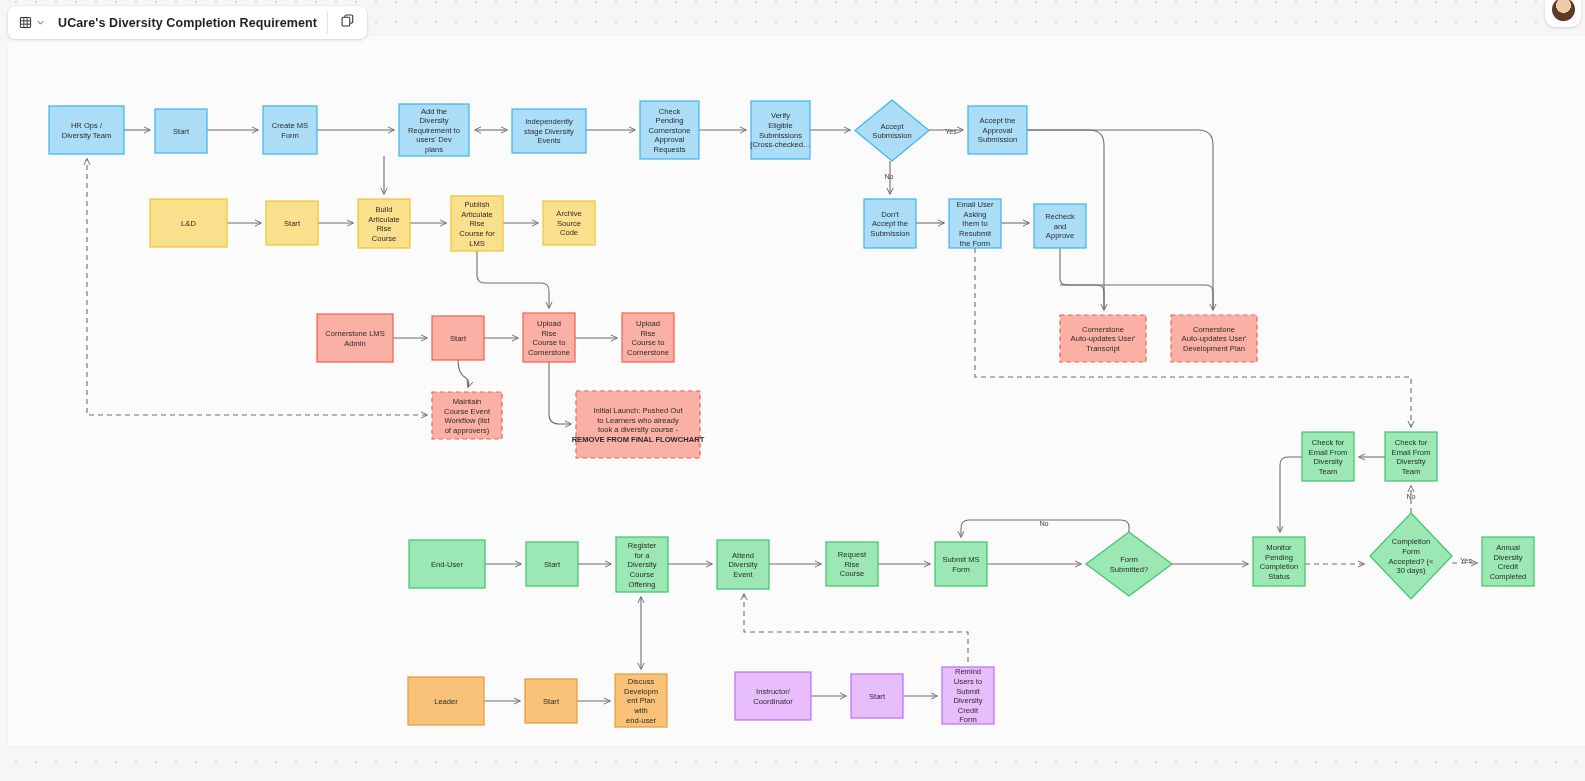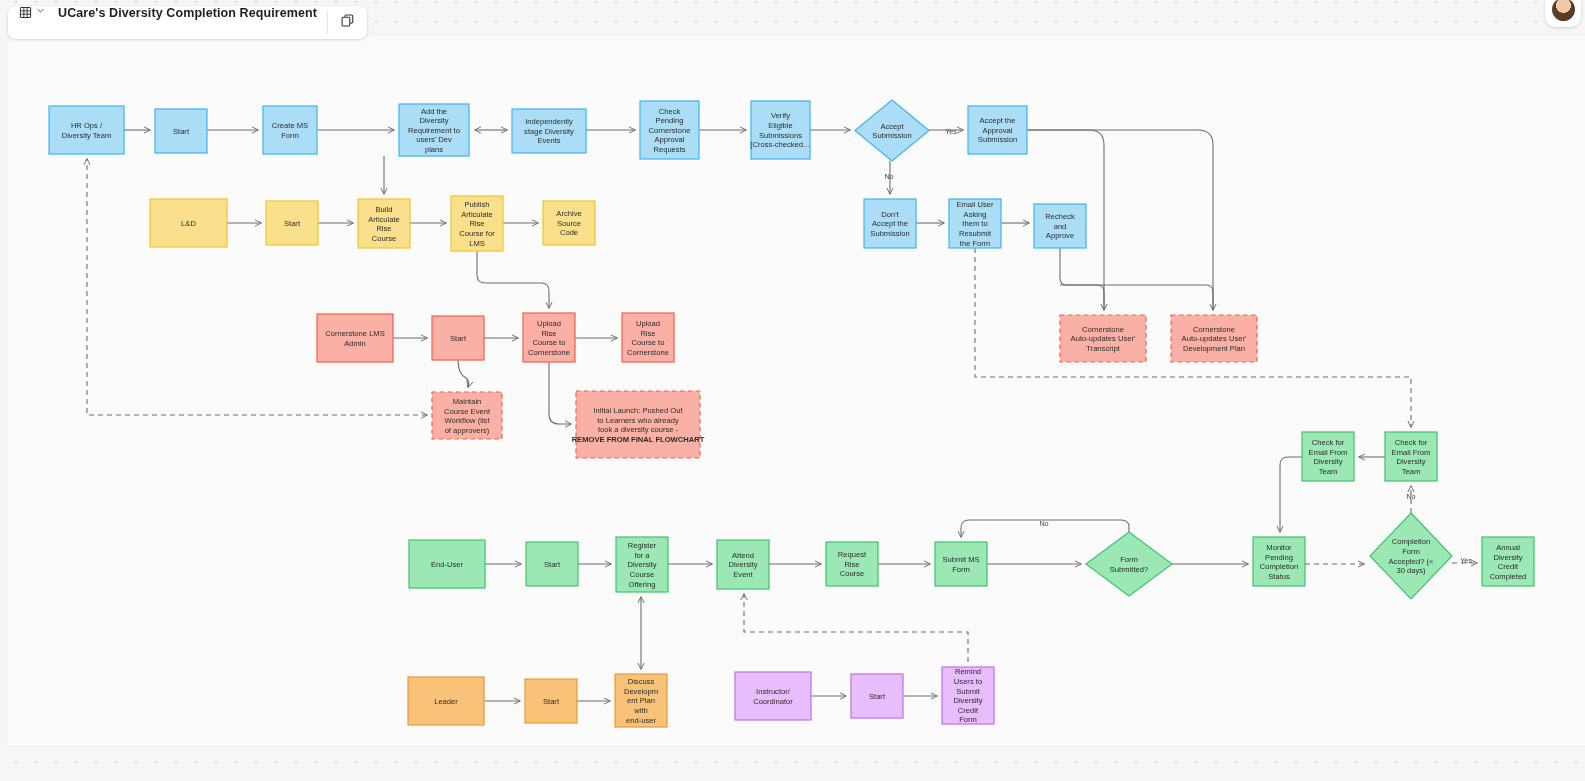--- a/index.html
+++ b/index.html
@@ -23,21 +23,21 @@
   #titlebar {
     position: absolute; left: 8px; top: 6px;
     height: 33px;
     display: flex; align-items: stretch;
     background: #ffffff;
     border-radius: 7px;
     box-shadow: 0 1px 3px rgba(0,0,0,.14), 0 0 0 .5px rgba(0,0,0,.04);
     z-index: 20;
   }
   #titlebar .tb-left {
-    display: flex; align-items: flex-start; gap: 4px;
+    display: flex; align-items: center; gap: 4px;
     padding: 0 10px 0 11px;
   }
   #titlebar .tb-divider {
     width: 1px; background: #e6e6e6; margin: 5px 0;
   }
   #titlebar .tb-right {
     display: flex; align-items: center; justify-content: center;
     width: 39px;
   }
   .doc-icon svg { display:block; }

